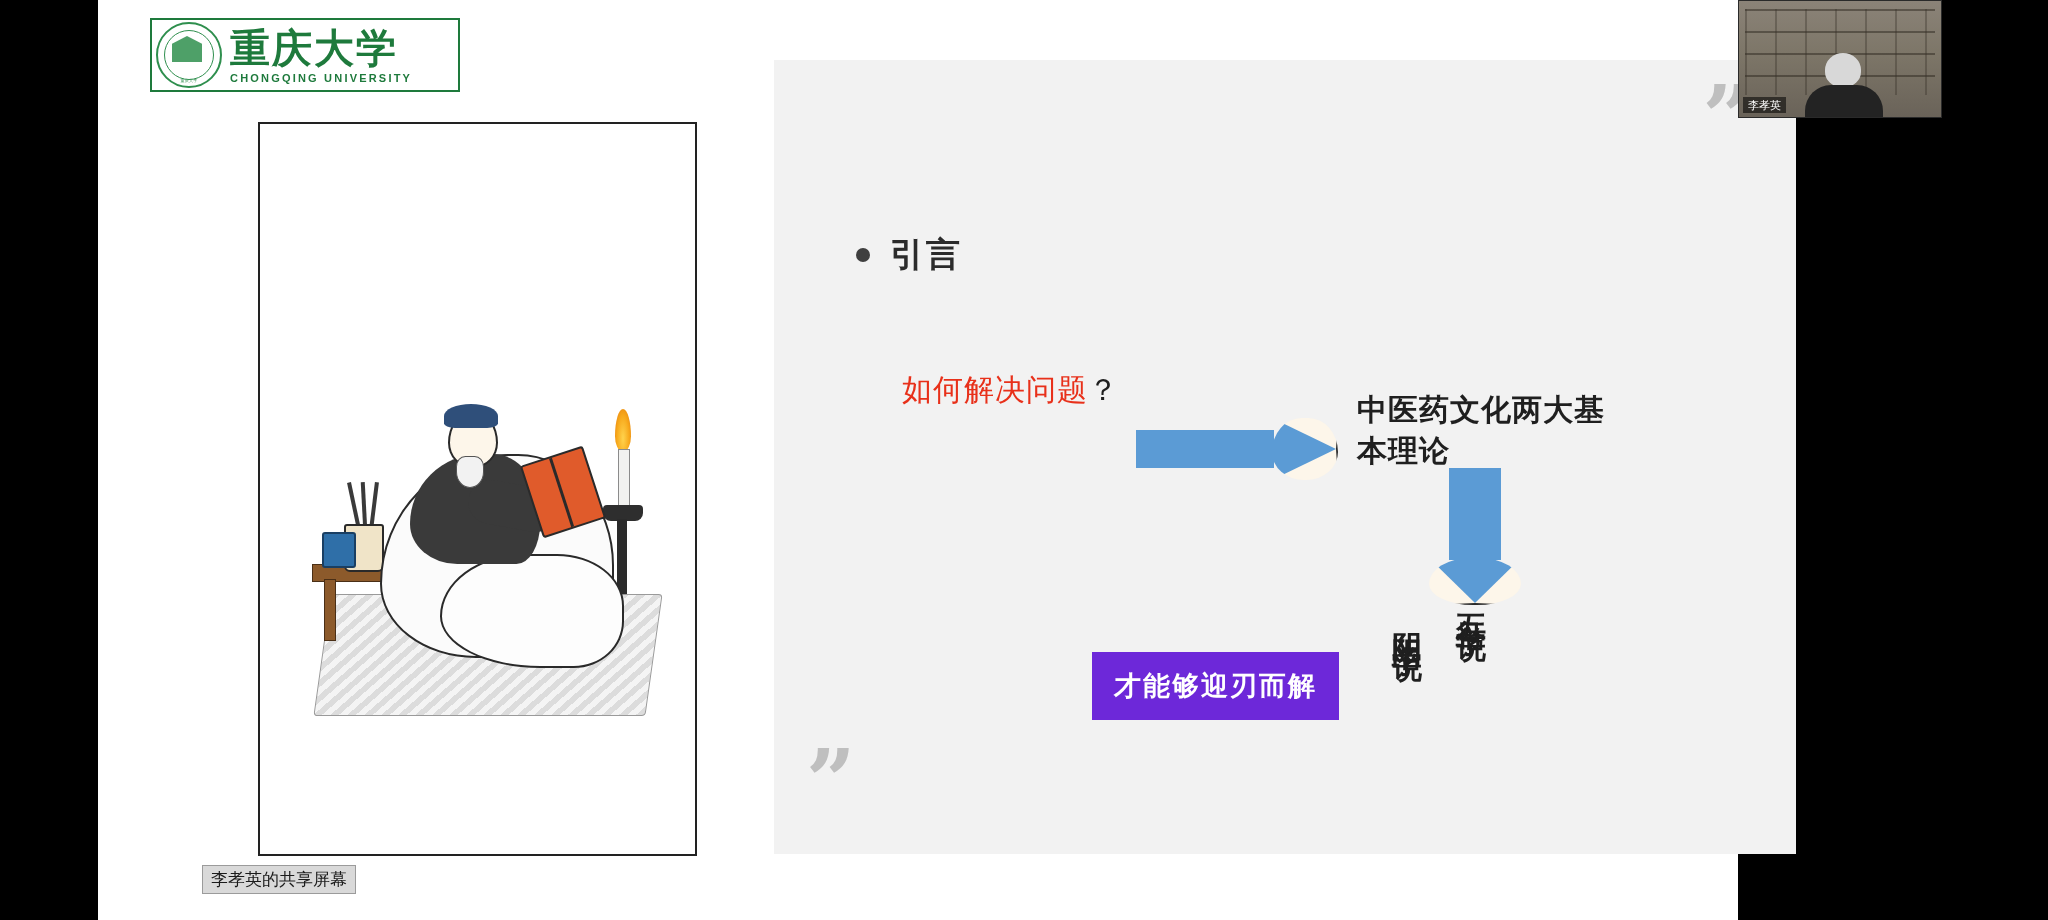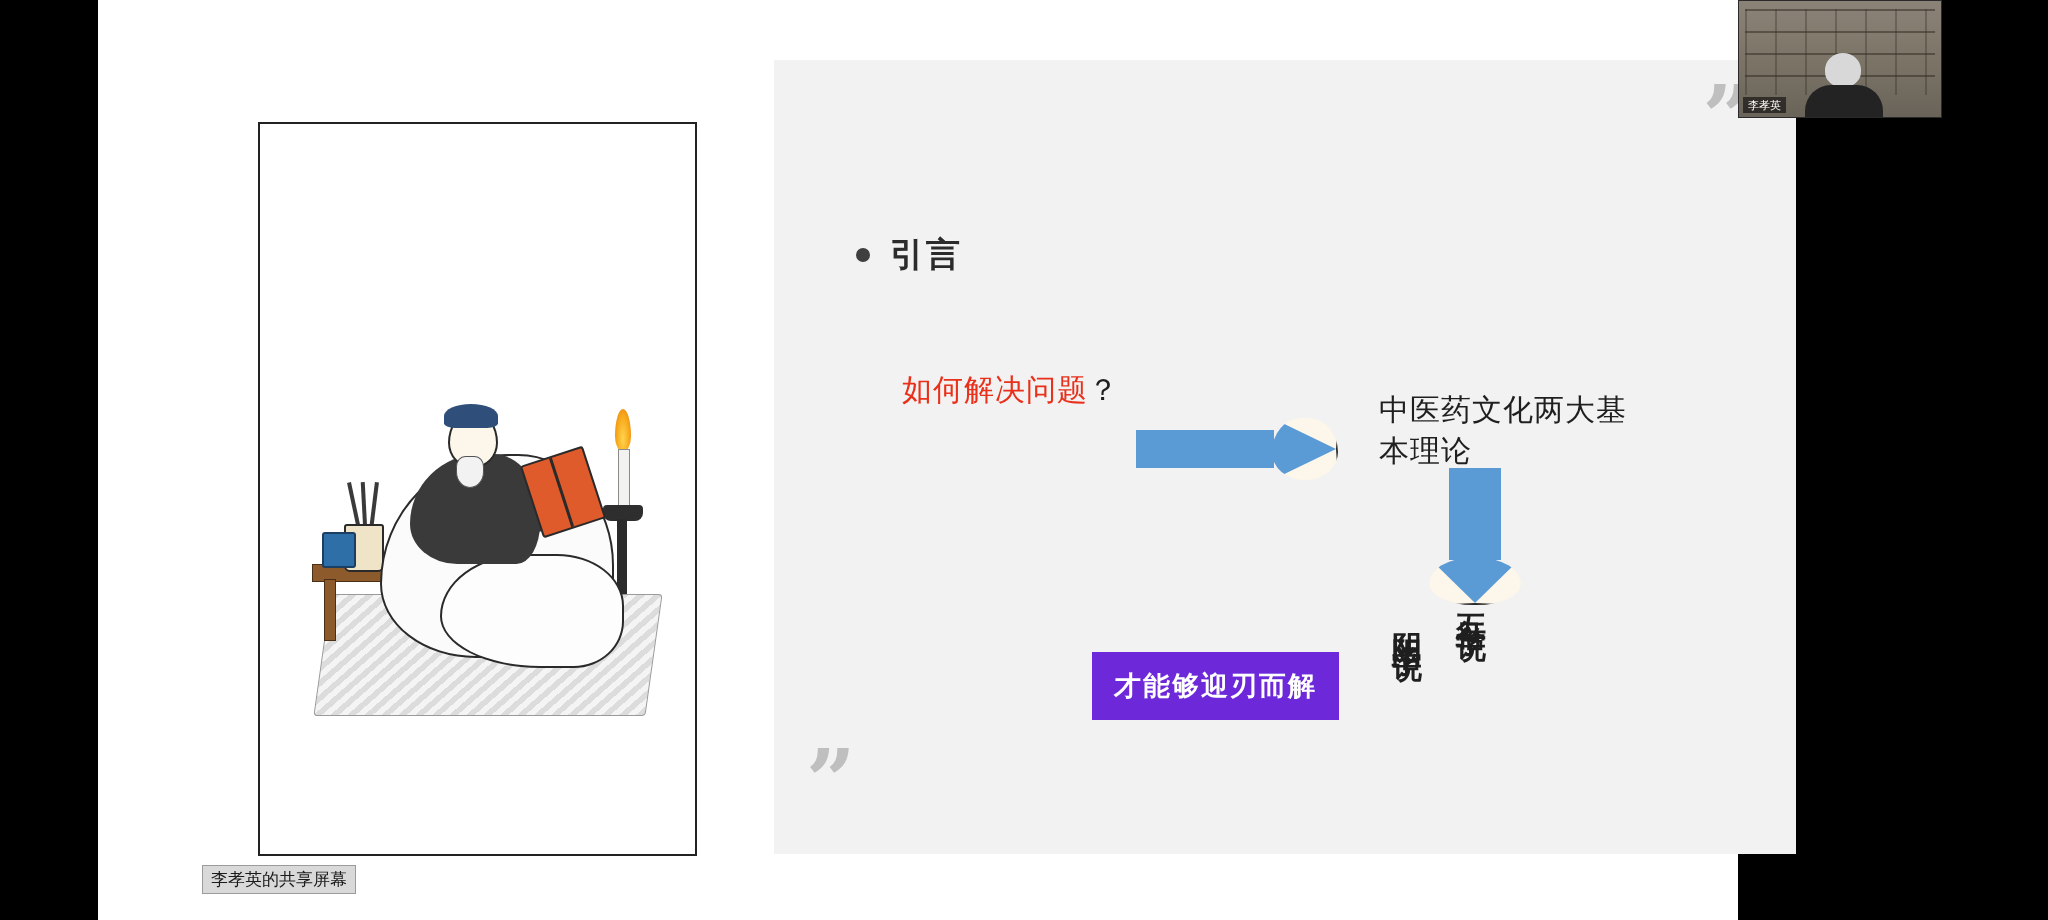--- a/index.html
+++ b/index.html
@@ -451,25 +451,25 @@
     left: 136px;
     top: 0;
     width: 0; height: 0;
     border-top: 31px solid transparent;
     border-bottom: 31px solid transparent;
     border-left: 64px solid #5b9bd5;
   }
 
   .theory-title {
     position: absolute;
-    left: 605px;
+    left: 583px;
     top: 330px;
     width: 270px;
     font-size: 30px;
-    font-weight: 400;
+    font-weight: 700;
     color: #1f1f1f;
     line-height: 1.35;
     letter-spacing: 1px;
   }
 
   
   .arrow-down {
     position: absolute;
     left: 655px;
     top: 408px;
@@ -591,20 +591,30 @@
     white-space: nowrap;
   }
 </style>
 </head>
 <body>
 
 <div id="root">
 
   <div class="share-region">
 
+    <div class="logo-block">
+      <div class="logo-seal">
+        <div class="seal-inner"></div>
+        <div class="seal-label">重庆大学</div>
+      </div>
+      <div class="logo-texts">
+        <div class="logo-cn">重庆大学</div>
+        <div class="logo-en">CHONGQING UNIVERSITY</div>
+      </div>
+    </div>
 
     <div class="art-frame">
       <div class="art-inner">
         <div class="candle-flame"></div>
         <div class="candle-body"></div>
         <div class="candle-holder"></div>
         <div class="candle-stand"></div>
         <div class="candle-base"></div>
 
         <div class="mat"></div>

